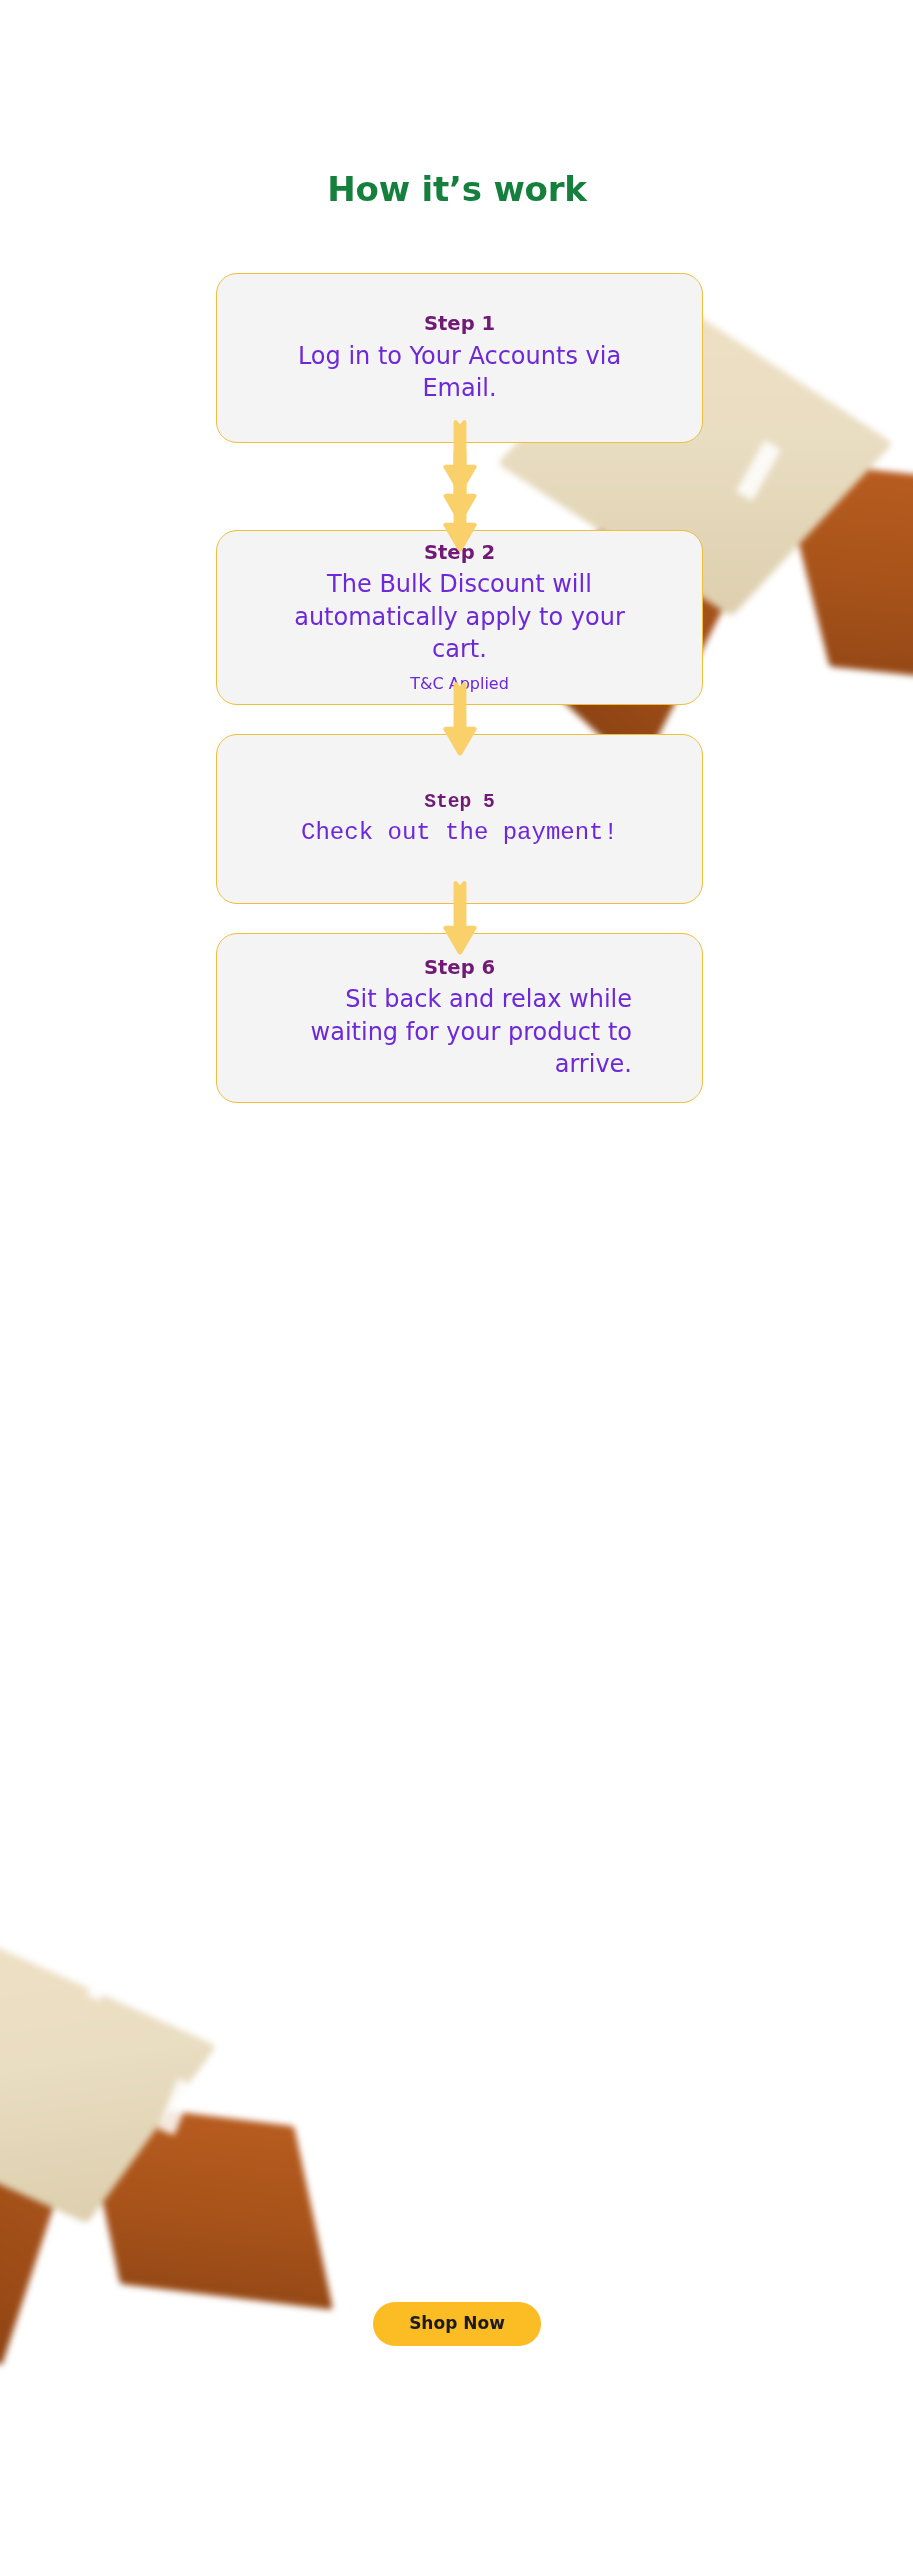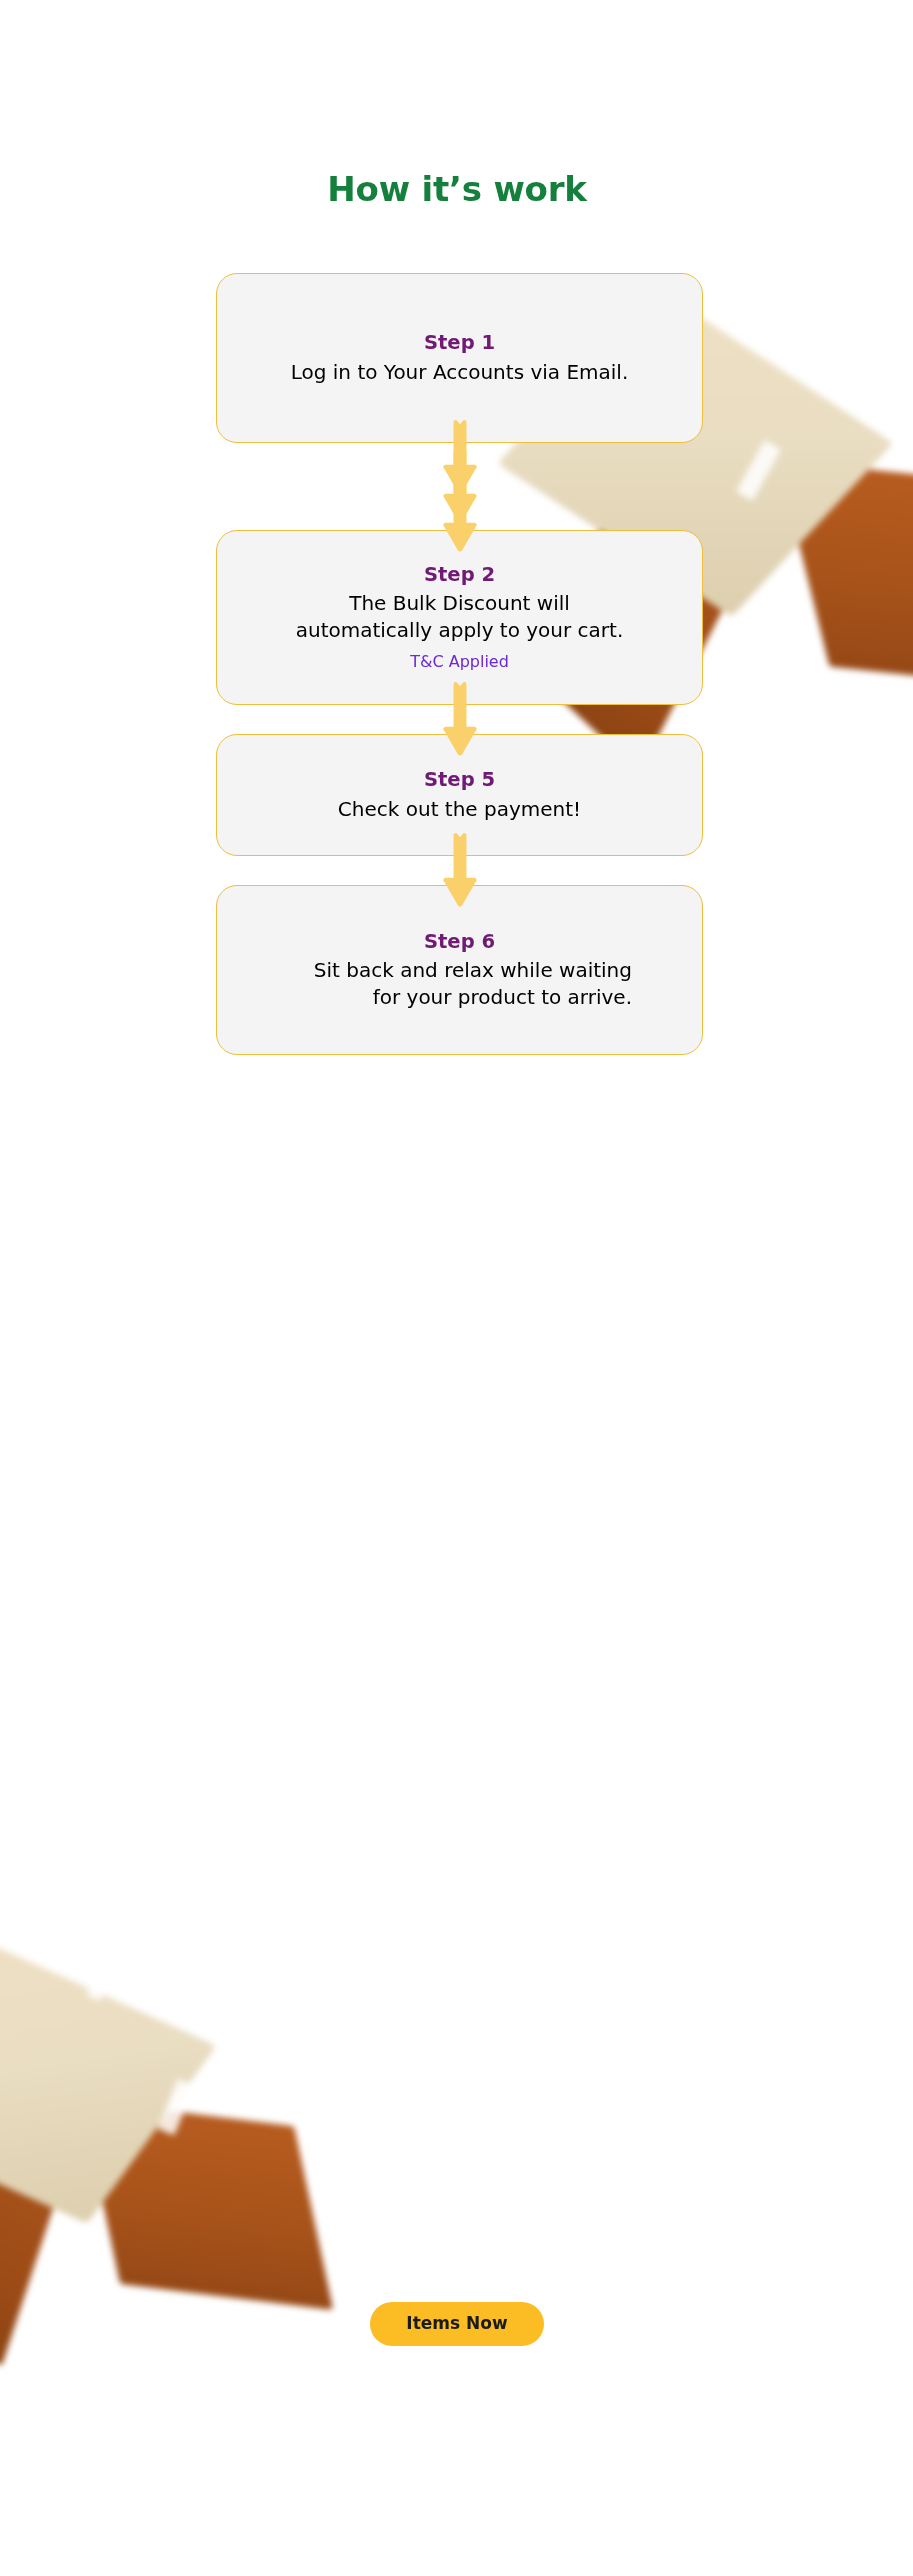--- a/index.html
+++ b/index.html
@@ -179,40 +179,40 @@
     z-index: 2;
   }
   .step-title {
     font-size: 19.6px;
     font-weight: 700;
     color: #701a75;
     line-height: 1.35;
     margin-bottom: 1.9px;
   }
   .step-desc {
-    font-size: 20px;
+    font-size: 24px;
     font-weight: 400;
-    color: #000000;
+    color: #6d28d9;
     line-height: 1.36;
     max-width: 345px;
   }
   .step-note {
     font-size: 16px;
     font-weight: 400;
     color: #6d28d9;
     line-height: 1.4;
     margin-top: 6.7px;
   }
 
   
   .card-1 { height: 170px; }
   .card-2 { height: 170px; }
   .card-3 { height: 170px; }
   .card-4 { height: 175px; }
-  .card-5 { height: 122px; }
+  .card-5 { height: 170px; font-family: Liberation Mono, monospace; }
   .card-6 { height: 170px; text-align: right; }
   .gap { height: 29px; position: relative; }
 
   
   .arrow {
     position: absolute;
     left: 50%;
     top: 50%;
     transform: translate(-50%, -50%);
     width: 38px;
@@ -321,17 +321,17 @@
     </div>
 
     <div class="step-card card-6">
       <div class="step-title">Step 6</div>
       <div class="step-desc">Sit back and relax while waiting for your product to arrive.</div>
     </div>
 
   </div>
 
   <div class="cta-wrap">
-    <button class="shop-now-button" type="button">Items Now</button>
+    <button class="shop-now-button" type="button">Shop Now</button>
   </div>
 
 </div>
 
 
 </body></html>

